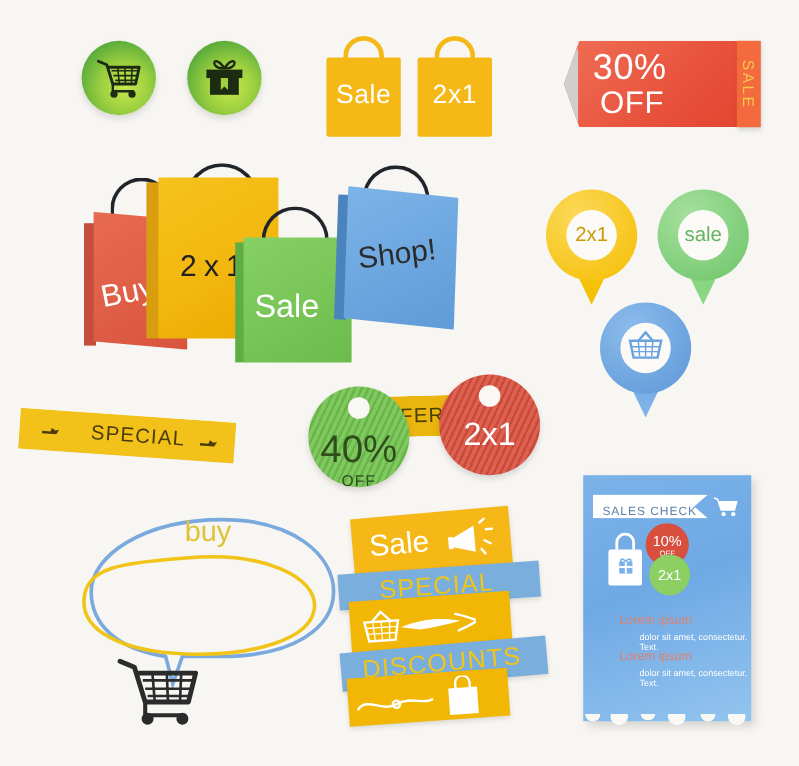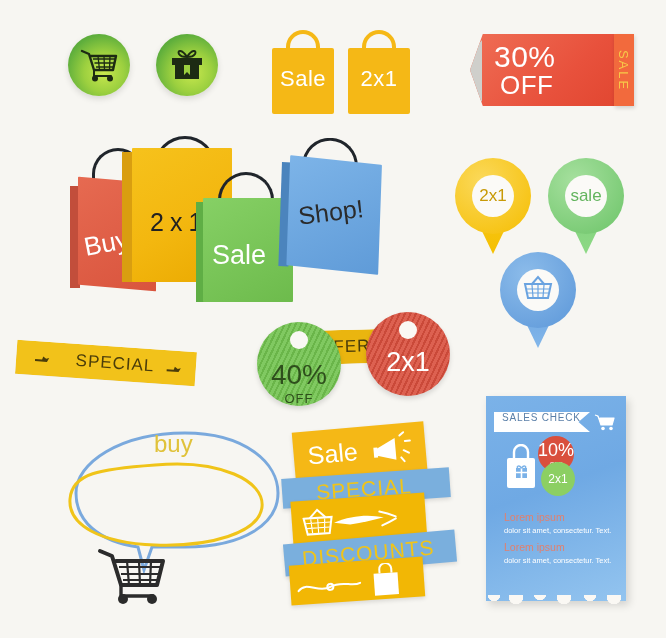--- a/index.html
+++ b/index.html
@@ -110,29 +110,29 @@
 
   
   .poster{
     position:absolute;width:140px;height:205px;
     background:linear-gradient(160deg,#7bb2e8 0%,#6fa9e4 45%,#93c4ef 100%);
     box-shadow:3px 4px 8px rgba(0,0,0,.15);
   }
   .poster .hdr{
     position:absolute;left:8px;top:16px;width:96px;height:20px;background:#fff;
     clip-path:polygon(0 0,100% 0,88% 50%,100% 100%,0 100%);
-    display:flex;align-items:flex-start;
+    display:flex;align-items:flex-end;
   }
   .poster .hdr span{color:#5a7fa8;font-size:10px;letter-spacing:.8px;margin-left:8px;}
   .badge{
     position:absolute;border-radius:50%;display:flex;flex-direction:column;
     align-items:center;justify-content:center;color:#fff;
   }
-  .ptxt-h{position:absolute;color:#e0806f;font-size:10.5px;}
-  .ptxt-b{position:absolute;color:#fff;font-size:7.5px;}
+  .ptxt-h{position:absolute;color:#e0806f;font-size:10.5px;margin-left:12px;}
+  .ptxt-b{position:absolute;color:#fff;font-size:7.5px;margin-left:29px;}
   .torn{
     position:absolute;left:0;bottom:-6px;width:140px;height:12px;
     background:
       radial-gradient(circle at 8px 0, #faf8f4 6px, transparent 6.5px),
       radial-gradient(circle at 30px 2px, #faf8f4 7px, transparent 7.5px),
       radial-gradient(circle at 54px -1px, #faf8f4 6px, transparent 6.5px),
       radial-gradient(circle at 78px 2px, #faf8f4 7px, transparent 7.5px),
       radial-gradient(circle at 104px 0, #faf8f4 6px, transparent 6.5px),
       radial-gradient(circle at 128px 2px, #faf8f4 7px, transparent 7.5px);
   }
@@ -252,21 +252,21 @@
     <span class="abs" style="right:14px;top:9px;">
       <svg width="16" height="12" viewBox="0 0 16 12">
           <path d="M1 7 h7 l1 -3 l3 2 l3 -1 l-2 4 h-12 z" fill="#4b3d0a"></path>
         </svg>
     </span>
   </div>
 
   <div class="hangtag" style="left:257px;top:322px;background:#72c34f;color:#2e4f1c;">
     <div class="stripes"></div>
     <div class="punch"></div>
-    <div style="position:relative;margin-top:36px;font-size:28px;">40%</div>
+    <div style="position:relative;margin-top:36px;font-size:32px;">40%</div>
     <div style="position:relative;font-size:13px;letter-spacing:1px;">OFF</div>
   </div>
 
   <div class="hangtag" style="left:366px;top:312px;background:#d94f3d;color:#fff;">
     <div class="stripes"></div>
     <div class="punch"></div>
     <div style="position:relative;margin-top:16px;font-size:27px;">2x1</div>
   </div>
 
   <div class="abs" style="left:60px;top:425px;width:230px;height:150px;">
@@ -349,21 +349,21 @@
       <svg width="34" height="46" viewBox="0 0 34 46">
         <rect x="3" y="14" width="28" height="30" rx="2" fill="#fff"></rect>
         <path d="M10 14 v-6 a7 7 0 0 1 14 0 v6" fill="none" stroke="#fff" stroke-width="2.4"></path>
         <rect x="12" y="24" width="11" height="10" fill="#7bb2e8"></rect>
         <path d="M17.5 24 v10 M12 28.5 h11" stroke="#fff" stroke-width="1.6"></path>
         <path d="M17.5 24 c-3 -4 -6 -1 -3 1 M17.5 24 c3 -4 6 -1 3 1" fill="none" stroke="#7bb2e8" stroke-width="1.4"></path>
       </svg>
     </span>
 
     <div class="badge" style="left:52px;top:40px;width:36px;height:36px;background:#d94f3d;">
-      <span style="font-size:18px;">10%</span>
+      <span style="font-size:12px;">10%</span>
       <span style="font-size:6.5px;">OFF</span>
     </div>
     <div class="badge" style="left:55px;top:66px;width:34px;height:34px;background:#8ccf63;">
       <span style="font-size:12px;">2x1</span>
     </div>
 
     <div class="ptxt-h" style="left:18px;top:115px;">Lorem ipsum</div>
     <div class="ptxt-b" style="left:18px;top:130px;">dolor sit amet, consectetur. Text.</div>
     <div class="ptxt-h" style="left:18px;top:145px;">Lorem ipsum</div>
     <div class="ptxt-b" style="left:18px;top:160px;">dolor sit amet, consectetur. Text.</div>

